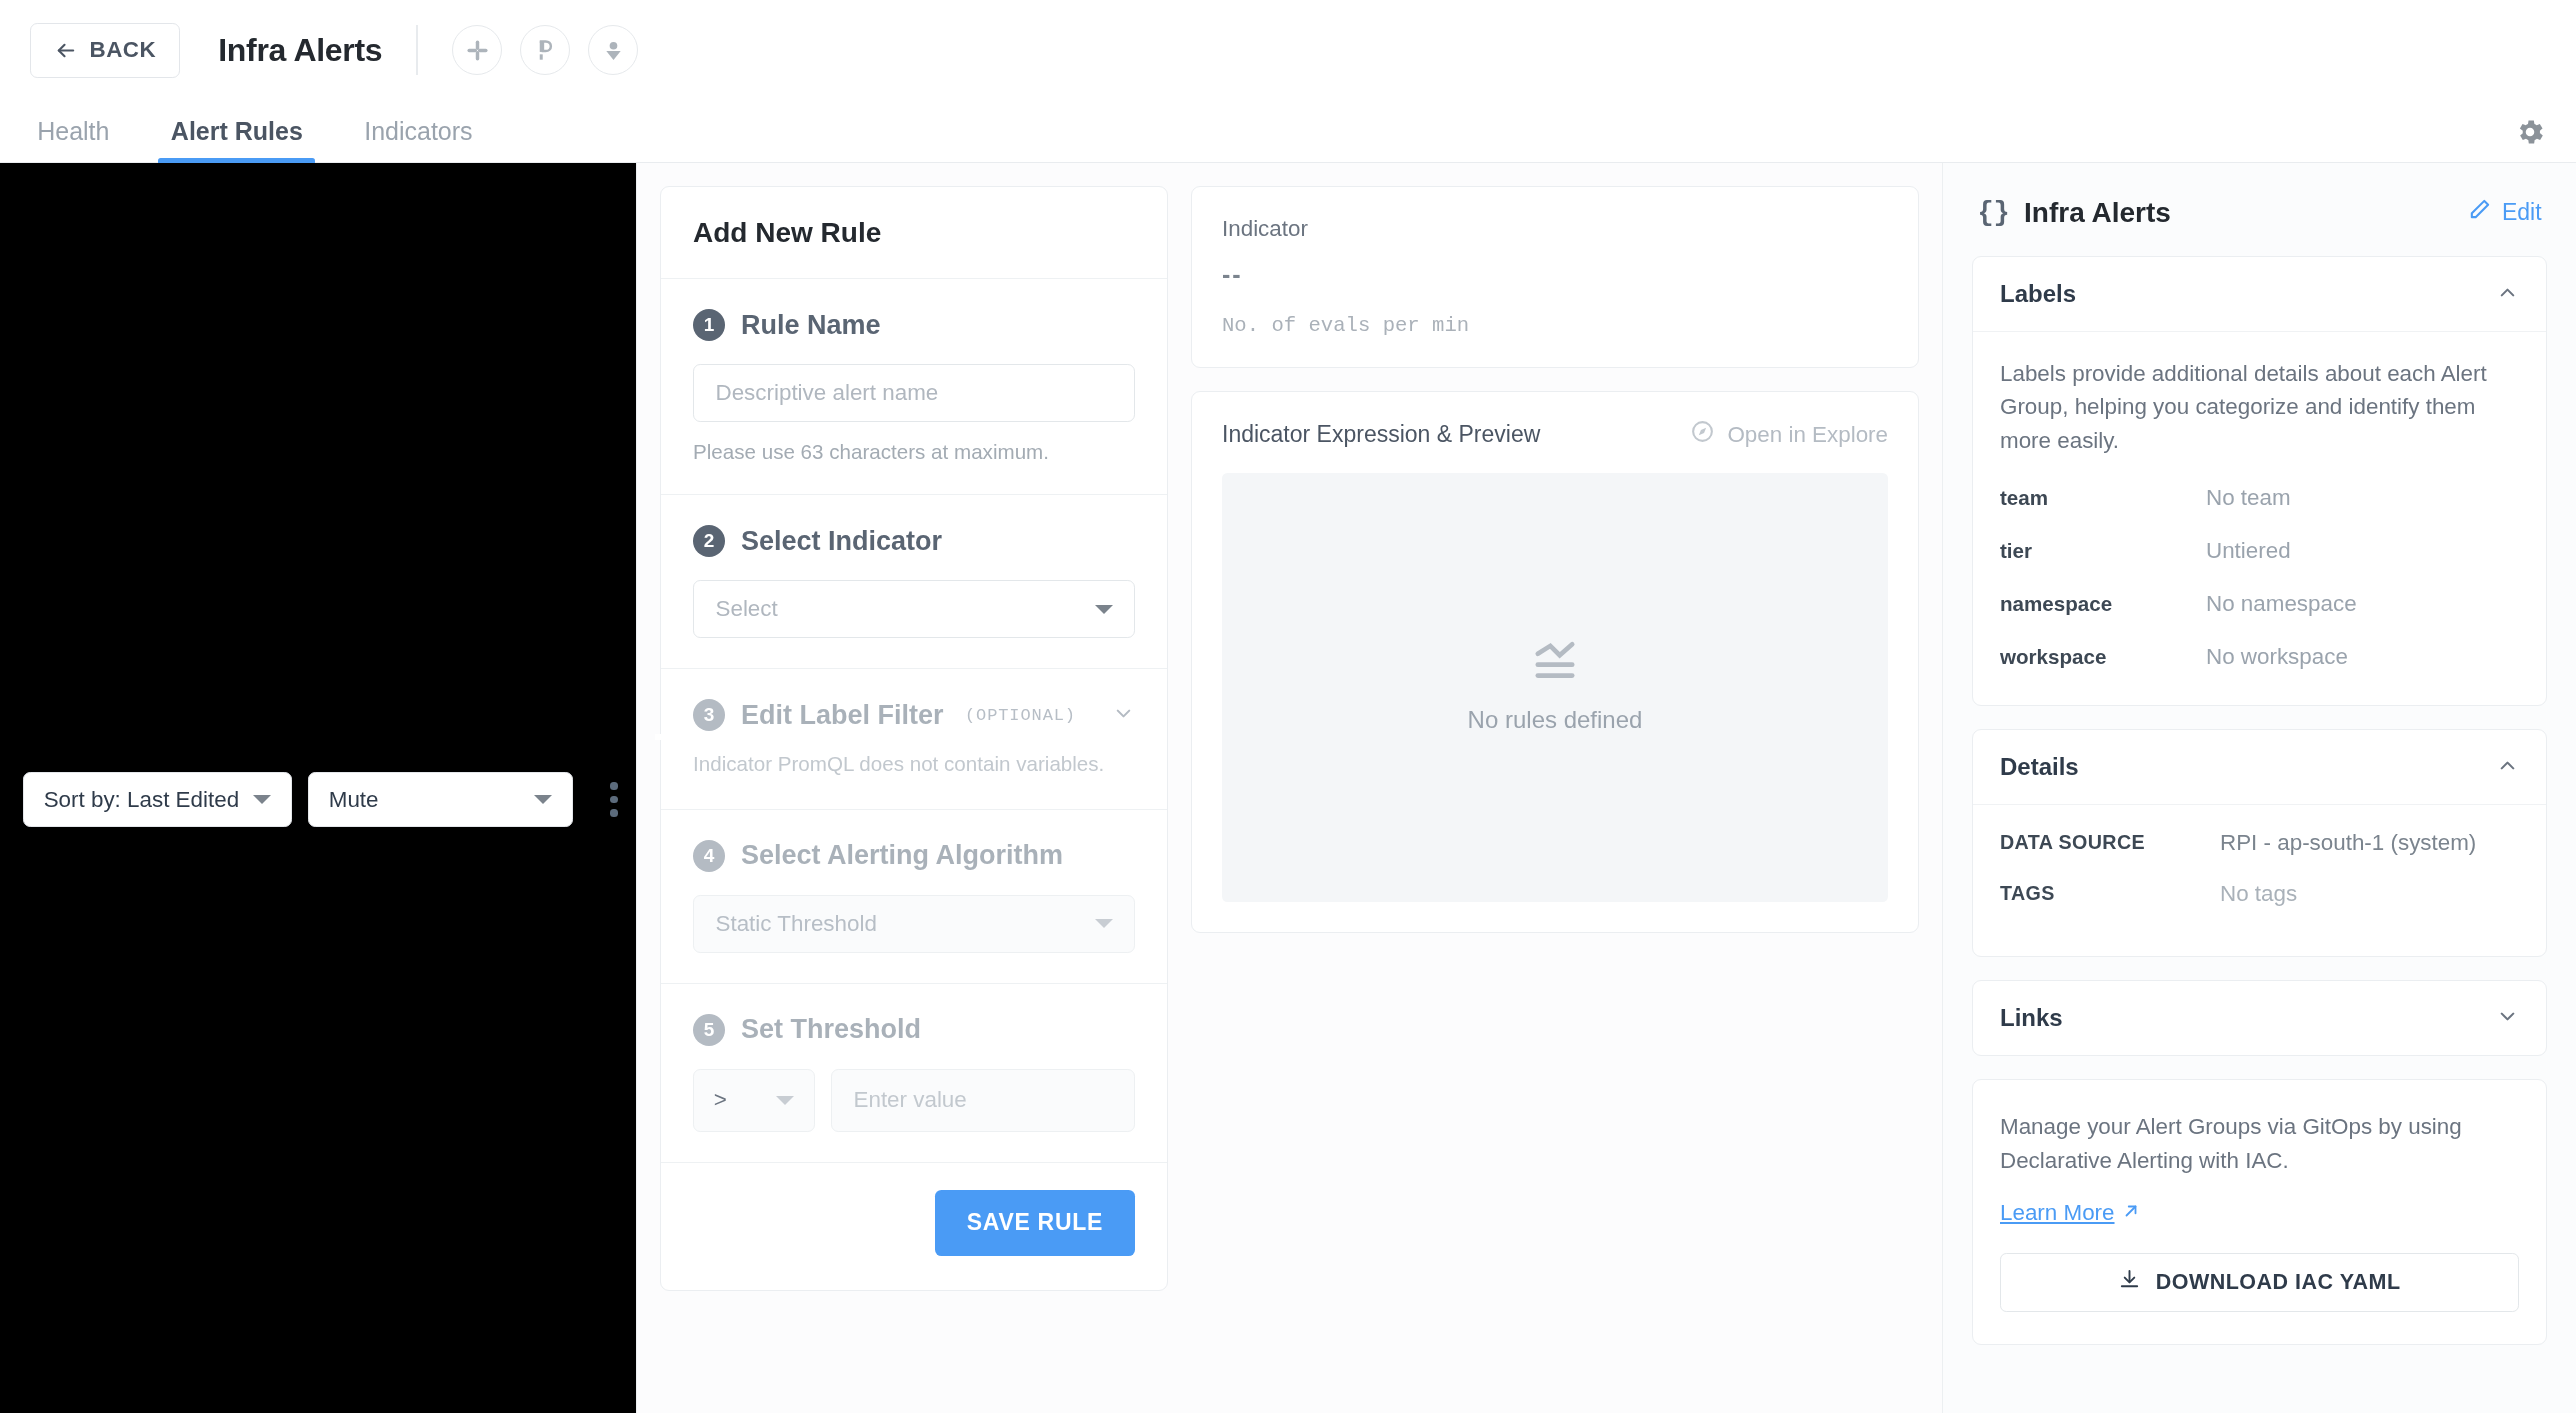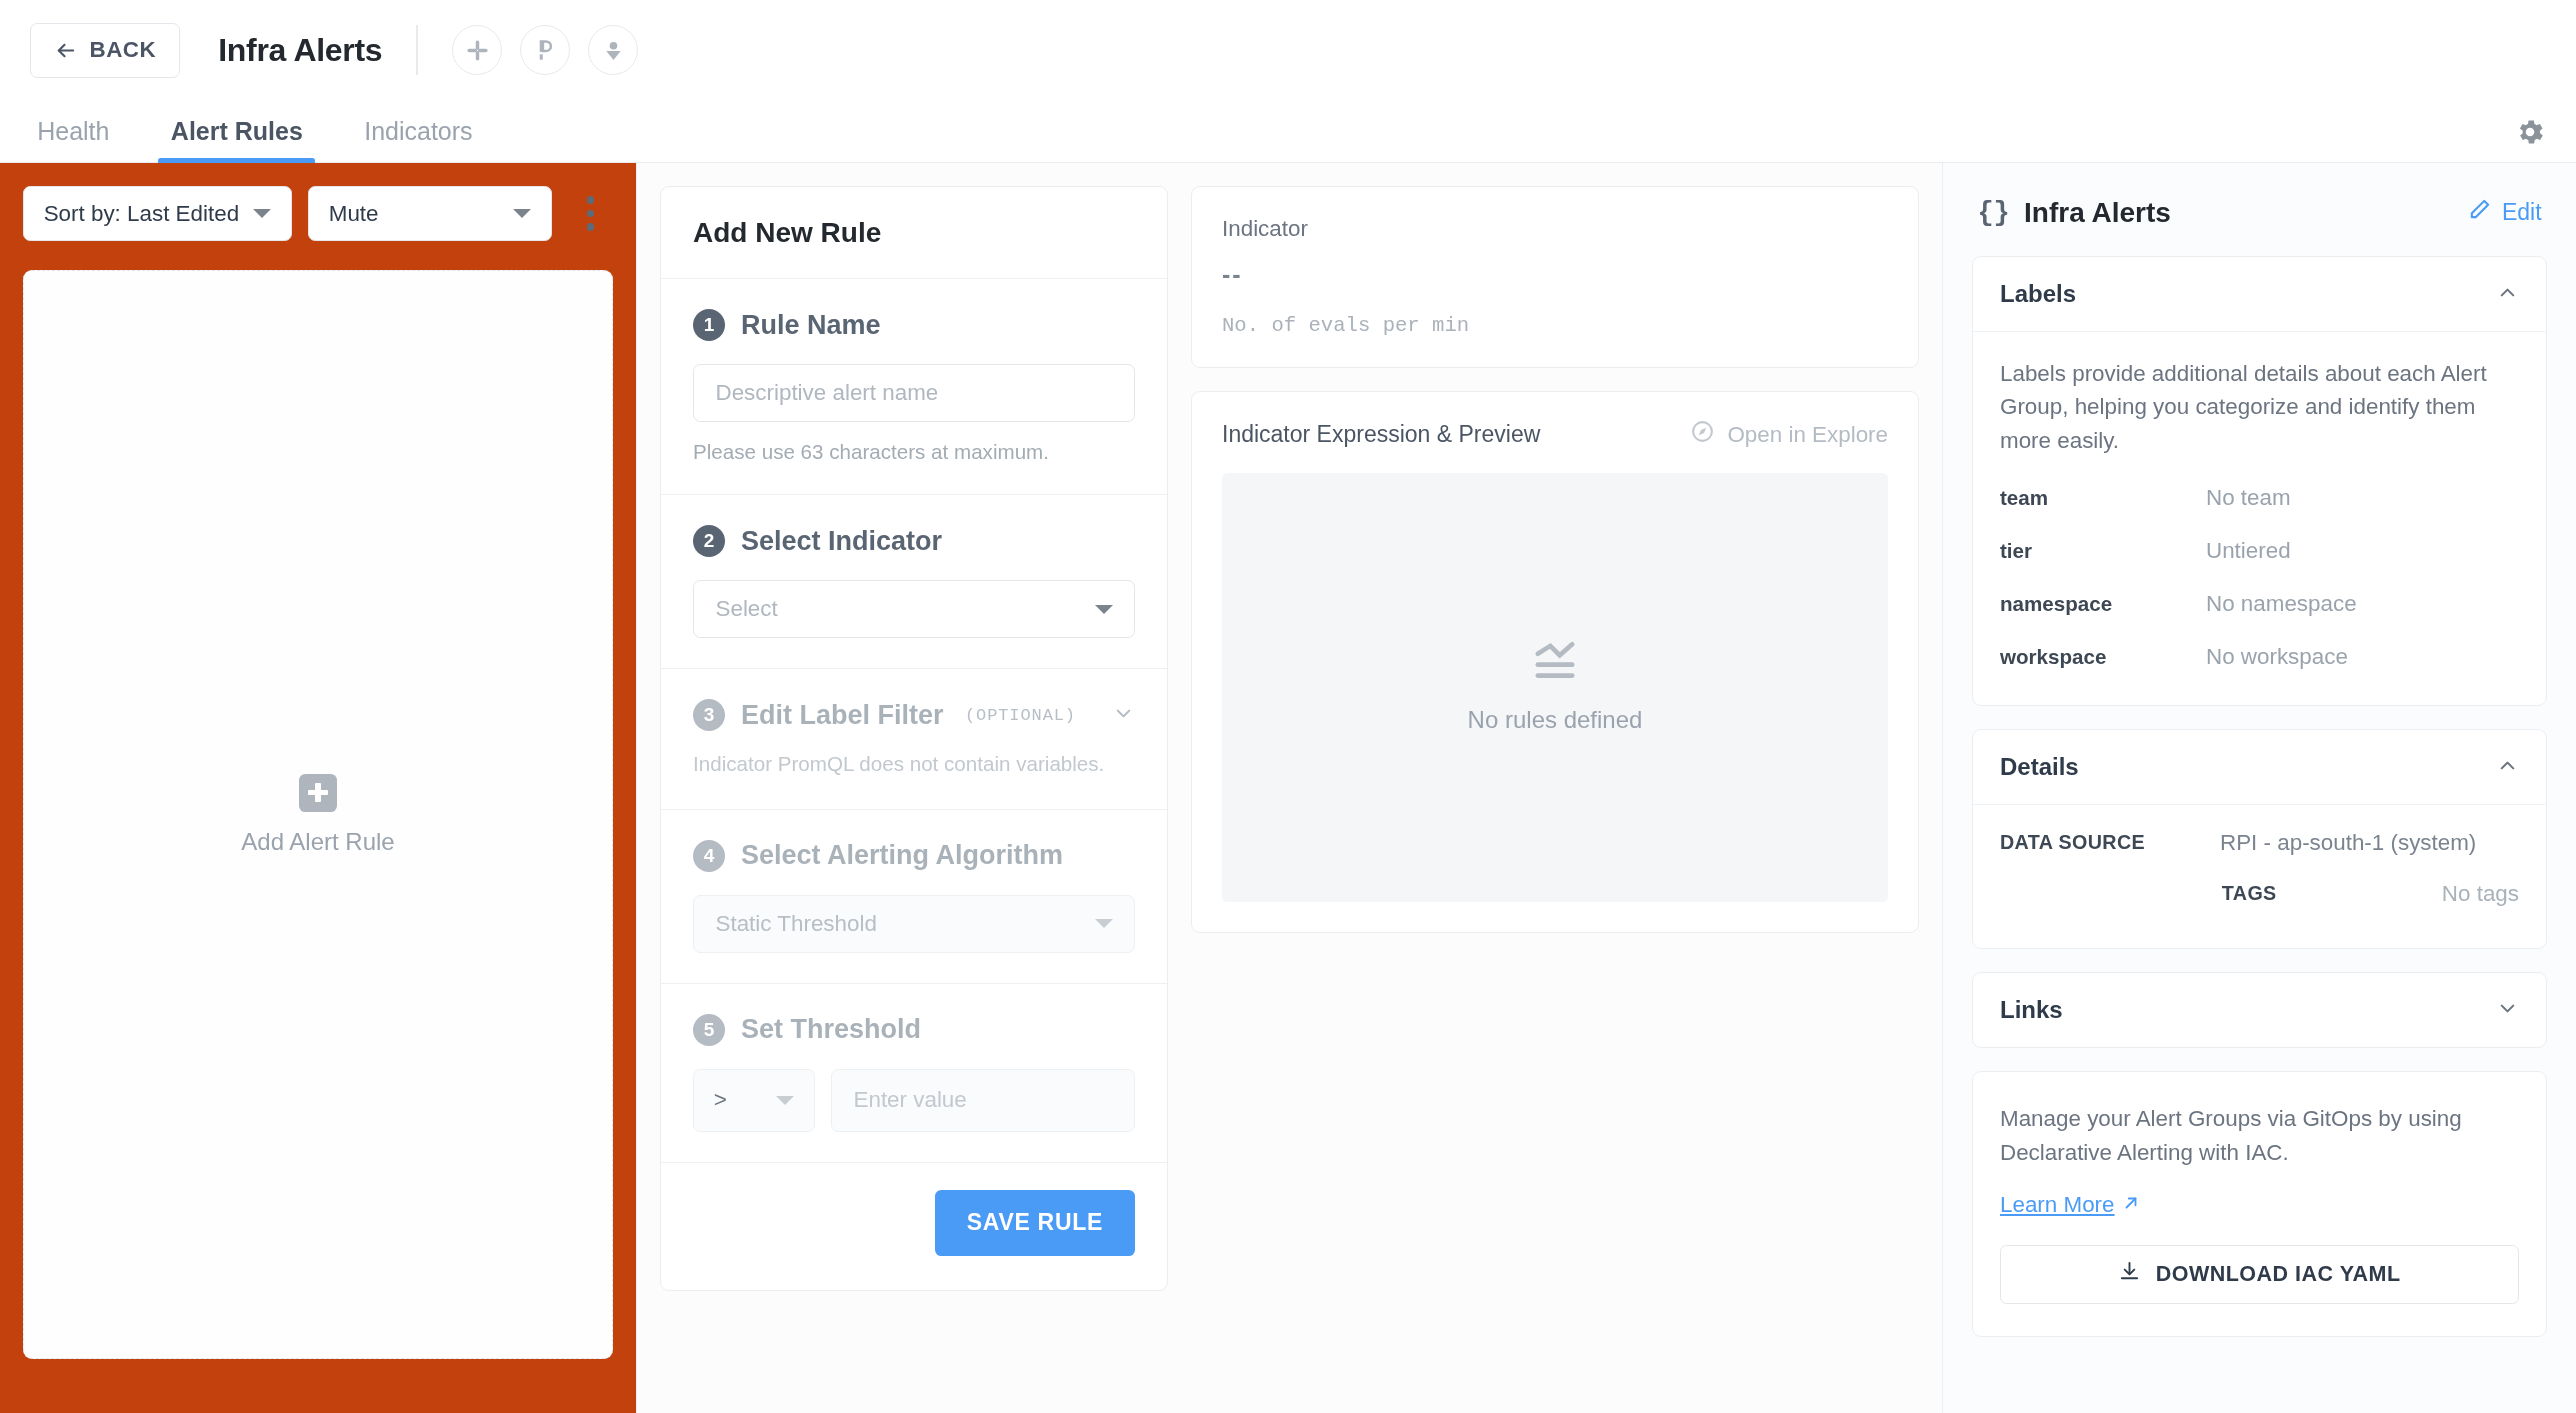--- a/index.html
+++ b/index.html
@@ -83,22 +83,22 @@
     display: flex;
     height: calc(1413px - 100px - 63px);
     background: #fff;
   }
 
   
   .left-col {
     width: 637px;
     border-right: 0.9px solid #eceff1;
     padding: 23px 23px 0 23px;
-    display: flex; flex-direction: column;
-    background: #c2410c;
+    display: flex; flex-direction: row;
+    background: #000000;
   }
   .left-controls { display: flex; align-items: center; gap: 16px; }
   .ctl {
     height: 55px;
     border: 0.9px solid #e3e6ea; border-radius: 7.2px;
     background: #fff;
     display: flex; align-items: center;
     padding: 0 19.7px;
     font-size: 22.4px; color: #2f3b4a;
     cursor: pointer;
@@ -308,21 +308,21 @@
   .labels-desc {
     font-size: 22.4px; color: #6b7480; line-height: 1.5;
     margin: 19.7px 0 27px 0;
   }
   .kv-row { display: flex; align-items: center; margin-bottom: 27px; }
   .kv-row:last-child { margin-bottom: 5.4px; }
   .kv-key { width: 206px; font-size: 20.6px; font-weight: 700; color: #3d4854; flex: none; }
   .kv-val { font-size: 22.4px; color: #9aa3ad; }
 
   .det-row { display: flex; align-items: center; margin-bottom: 25px; gap: 14px; }
-  .det-row:last-child { margin-bottom: 11px; justify-content: flex-end; }
+  .det-row:last-child { margin-bottom: 19px; }
   .det-key {
     width: 206px; font-size: 19.7px; font-weight: 700; color: #3d4854;
     letter-spacing: 0.4px; flex: none;
   }
   .det-val { font-size: 22.4px; color: #7b848e; }
   .det-val.muted { color: #a9b1b9; }
 
   .gitops-panel { padding: 30px 27px 32px 27px; }
   .gitops-text { font-size: 22.4px; color: #6b7480; line-height: 1.5; }
   .learn-more {

